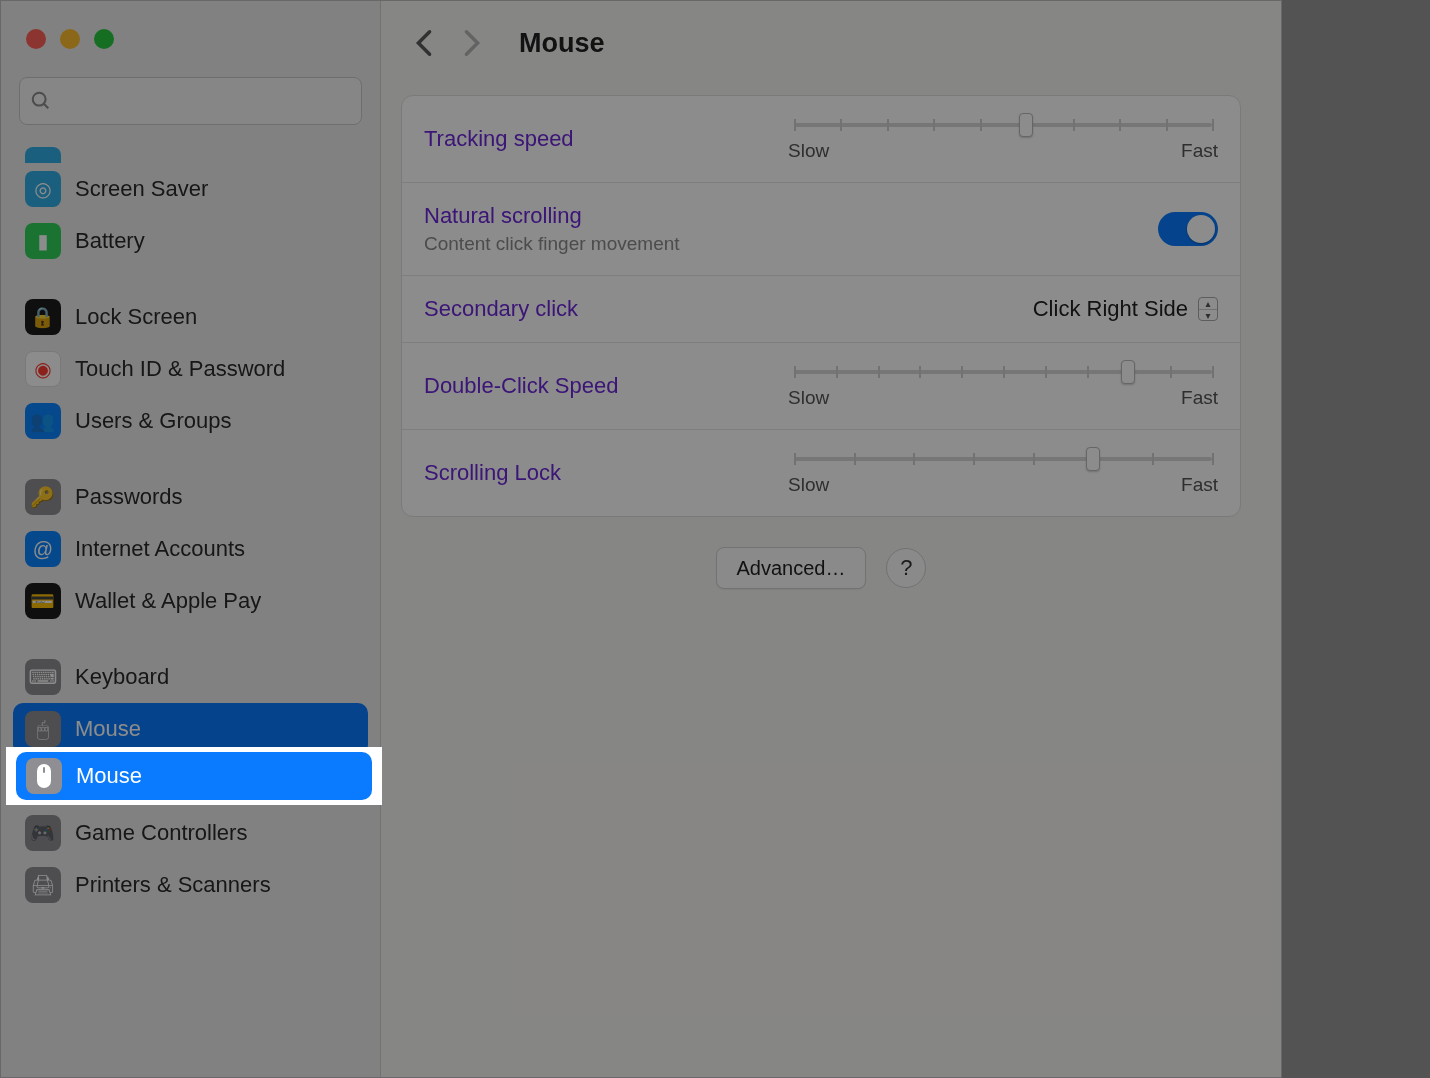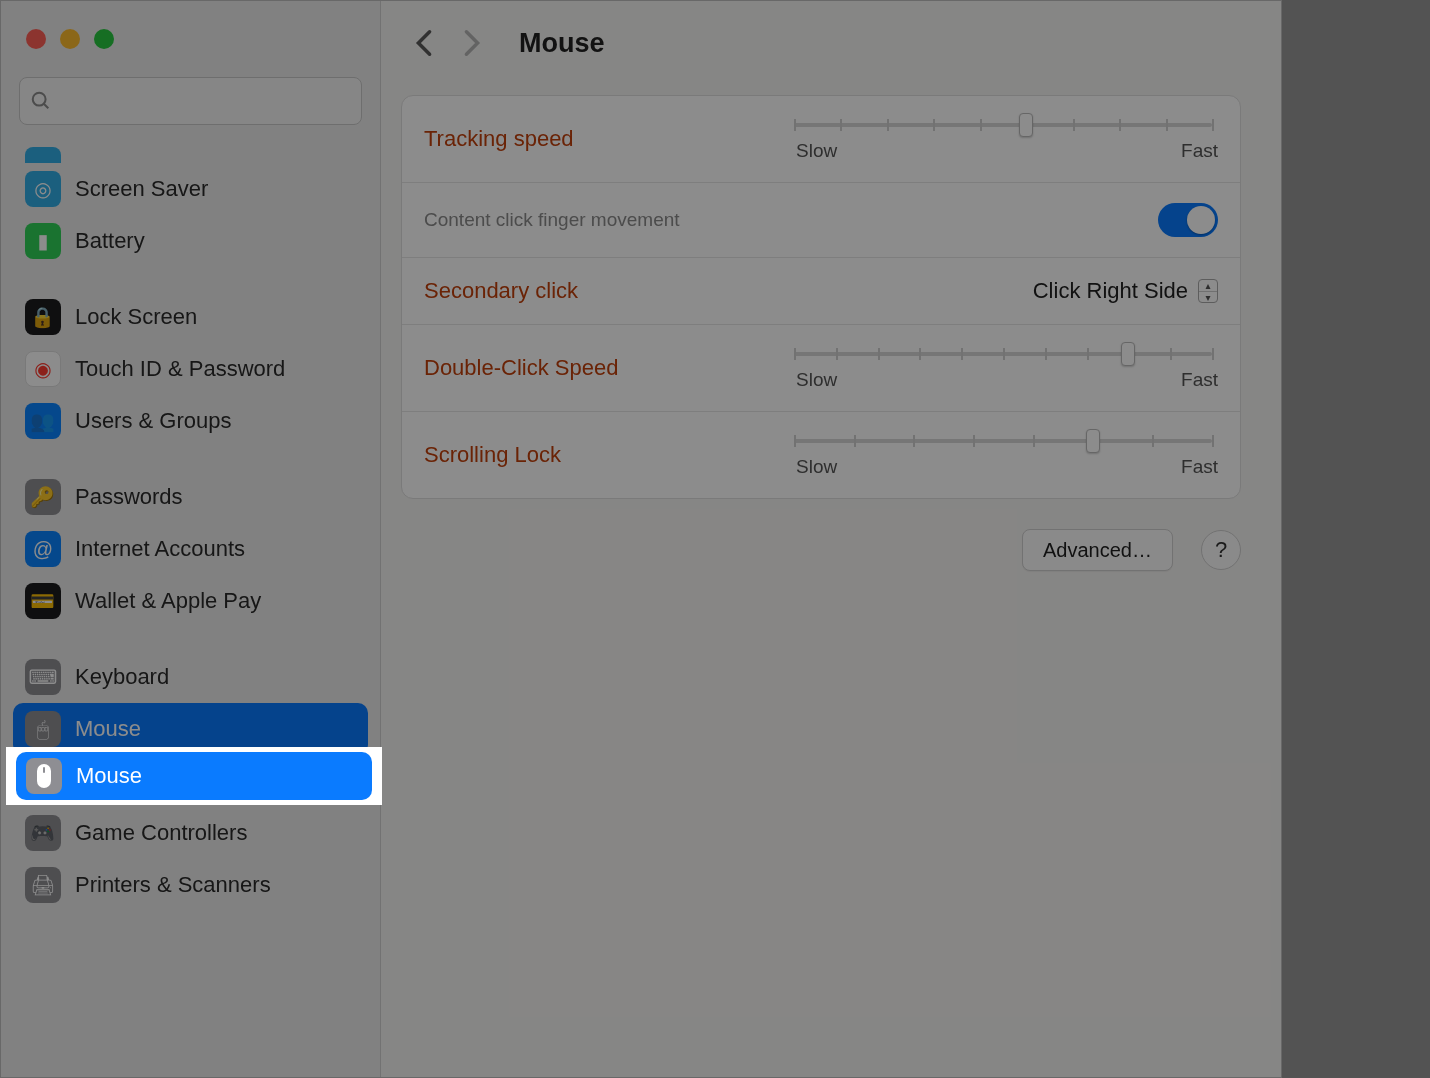--- a/index.html
+++ b/index.html
@@ -40,40 +40,40 @@
     .main { flex: 1; background: #f5f4f2; display: flex; flex-direction: column; }
     .titlebar { height: 84px; display: flex; align-items: center; padding-left: 28px; gap: 18px; }
     .nav-arrow { width: 30px; height: 30px; display:flex; align-items:center; justify-content:center; color: #5a5a5a; }
     .nav-arrow.disabled { color: #b5b5b5; }
     .page-title { font-size: 27px; font-weight: 700; color: #222; margin-left: 14px; }
     
     .settings-card { margin: 10px 40px 0 20px; background: #ffffff; border: 1px solid #dedede; border-radius: 12px; }
     .row { display:flex; align-items:center; justify-content:space-between; padding: 20px 22px; border-bottom: 1px solid #e6e6e6; }
     .row:last-child { border-bottom: none; }
     .row .left { display:flex; flex-direction:column; gap:4px; }
-    .row .title { font-size: 22px; color: #c2410c; }
+    .row .title { font-size: 22px; color: #6d28d9; }
     .row .subtitle { font-size: 19px; color: #8a8a8a; }
     
     .slider-block { display:flex; flex-direction:column; align-items:stretch; width: 430px; gap:6px; }
     .slider-track { position: relative; height: 18px; display:flex; align-items:center; }
     .slider-track .rail { position:absolute; left:6px; right:6px; height:4px; background:#d7d7d7; border-radius:2px; }
     .slider-track .tick { position:absolute; width:2px; height:12px; background:#cfcfcf; top:3px; }
     .slider-track .thumb { position:absolute; width:14px; height:24px; background:#ffffff; border:1px solid #bbbbbb; border-radius:4px; top:-3px; box-shadow:0 1px 2px rgba(0,0,0,0.2); }
-    .slider-labels { display:flex; justify-content:space-between; font-size:19px; color:#555;margin-left:8px; }
+    .slider-labels { display:flex; justify-content:space-between; font-size:19px; color:#555; }
     
     .toggle { width: 60px; height: 34px; border-radius: 17px; position: relative; }
     .toggle.on { background: #0a7bff; }
     .toggle .knob { position:absolute; width:28px; height:28px; border-radius:50%; background:white; top:3px; right:3px; box-shadow:0 1px 2px rgba(0,0,0,0.3); }
     
     .select-value { display:flex; align-items:center; gap:10px; font-size:22px; color:#222; }
     .stepper-icon { display:flex; flex-direction:column; width:20px; height:24px; border:1px solid #aaa; border-radius:4px; }
     .stepper-icon div { flex:1; display:flex; align-items:center; justify-content:center; font-size:10px; color:#555; }
     .stepper-icon div:first-child { border-bottom:1px solid #ccc; }
     
-    .bottom-buttons { display:flex; justify-content:flex-end; gap:28px; align-items:center; padding: 30px 40px 0 20px; }
+    .bottom-buttons { display:flex; justify-content:center; gap:20px; align-items:center; padding: 30px 40px 0 20px; }
     .btn { height:42px; padding:0 20px; font-size:20px; color:#222; background:#fcfcfc; border:1px solid #cfcfcf; border-radius:8px; display:flex; align-items:center; box-shadow:0 1px 1px rgba(0,0,0,0.05); }
     .help-btn { width:40px; height:40px; border-radius:50%; border:1px solid #cfcfcf; background:#fcfcfc; display:flex; align-items:center; justify-content:center; font-size:22px; color:#333; }
     
     
     .right-strip { position:absolute; top:0; left:1282px; width:148px; height:1078px; background:#979797; }
     
     
     .bg-blue { background:#0a84ff; }
     .bg-green { background:#30d158; }
     .bg-black { background:#1c1c1e; }
@@ -201,20 +201,21 @@
               <div class="thumb" style="left: 231.222px;"></div>
             </div>
           <div class="slider-labels">
               <span>Slow</span>
               <span>Fast</span>
             </div>
         </div>
       </div>
       <div class="row">
         <div class="left">
+          <div class="title">Natural scrolling</div>
           <div class="subtitle">Content click finger movement</div>
         </div>
         <div class="toggle on">
             <div class="knob"></div>
           </div>
       </div>
       <div class="row">
         <div class="left">
             <div class="title">Secondary click</div>
           </div>

